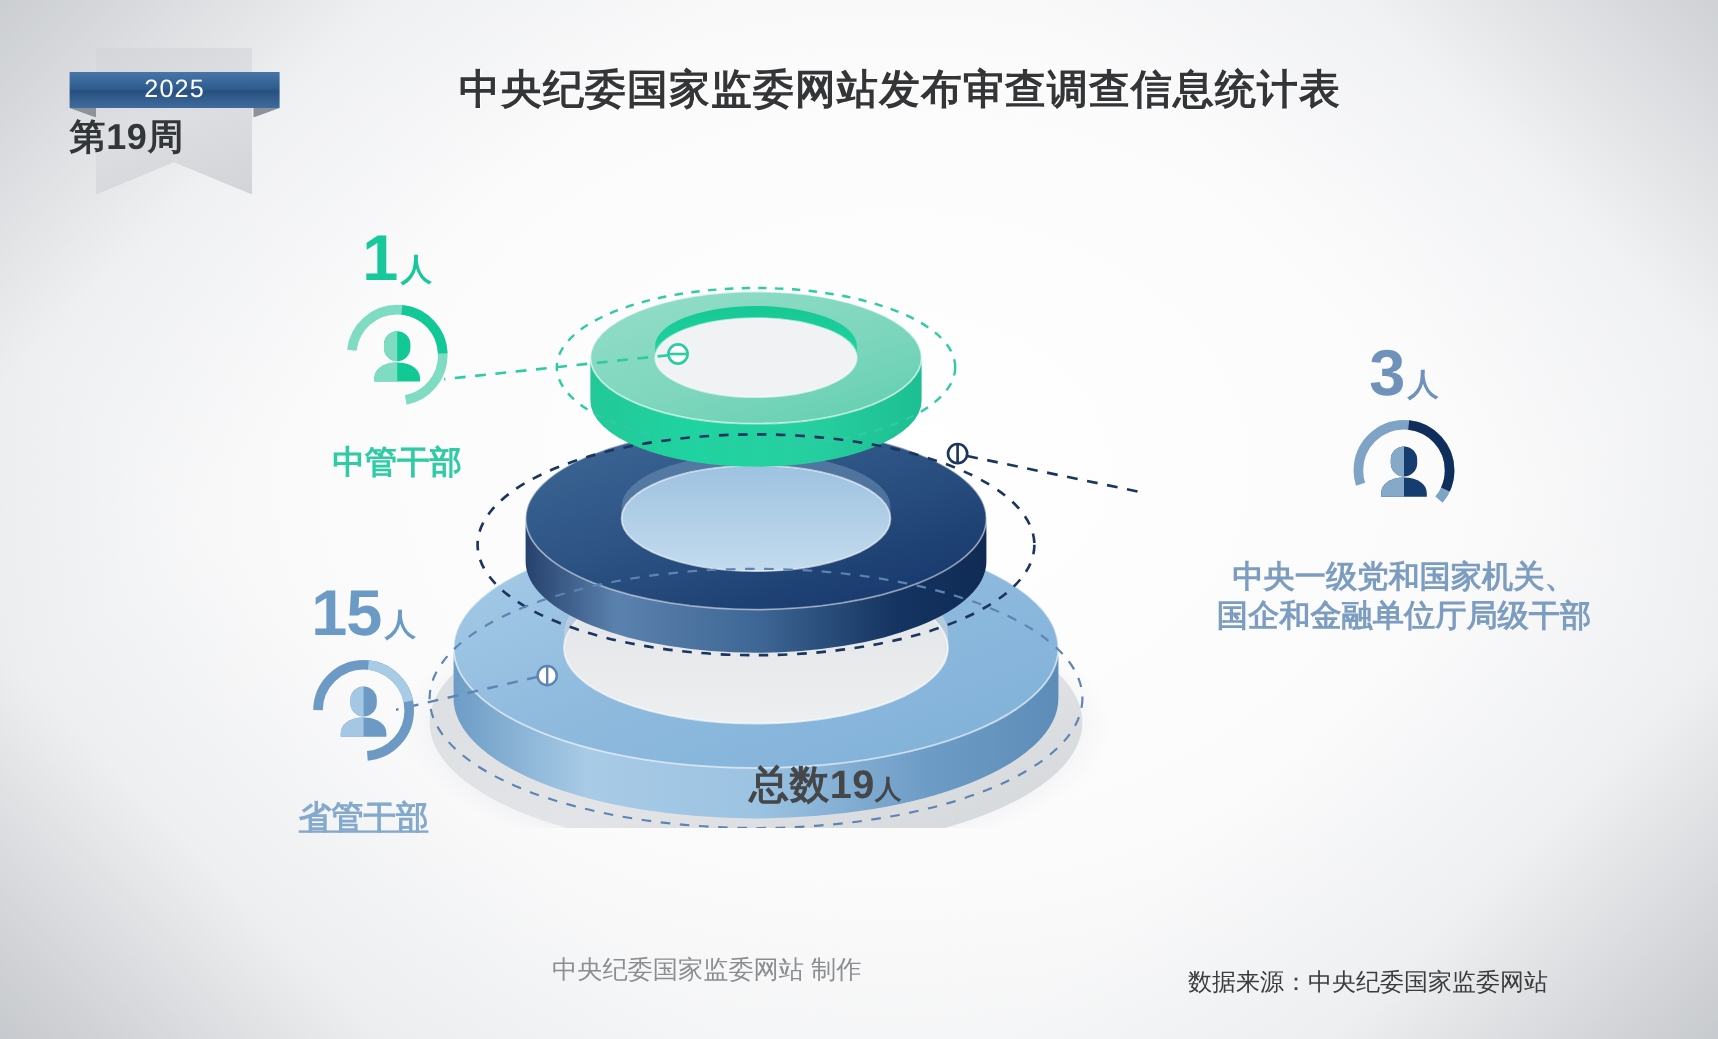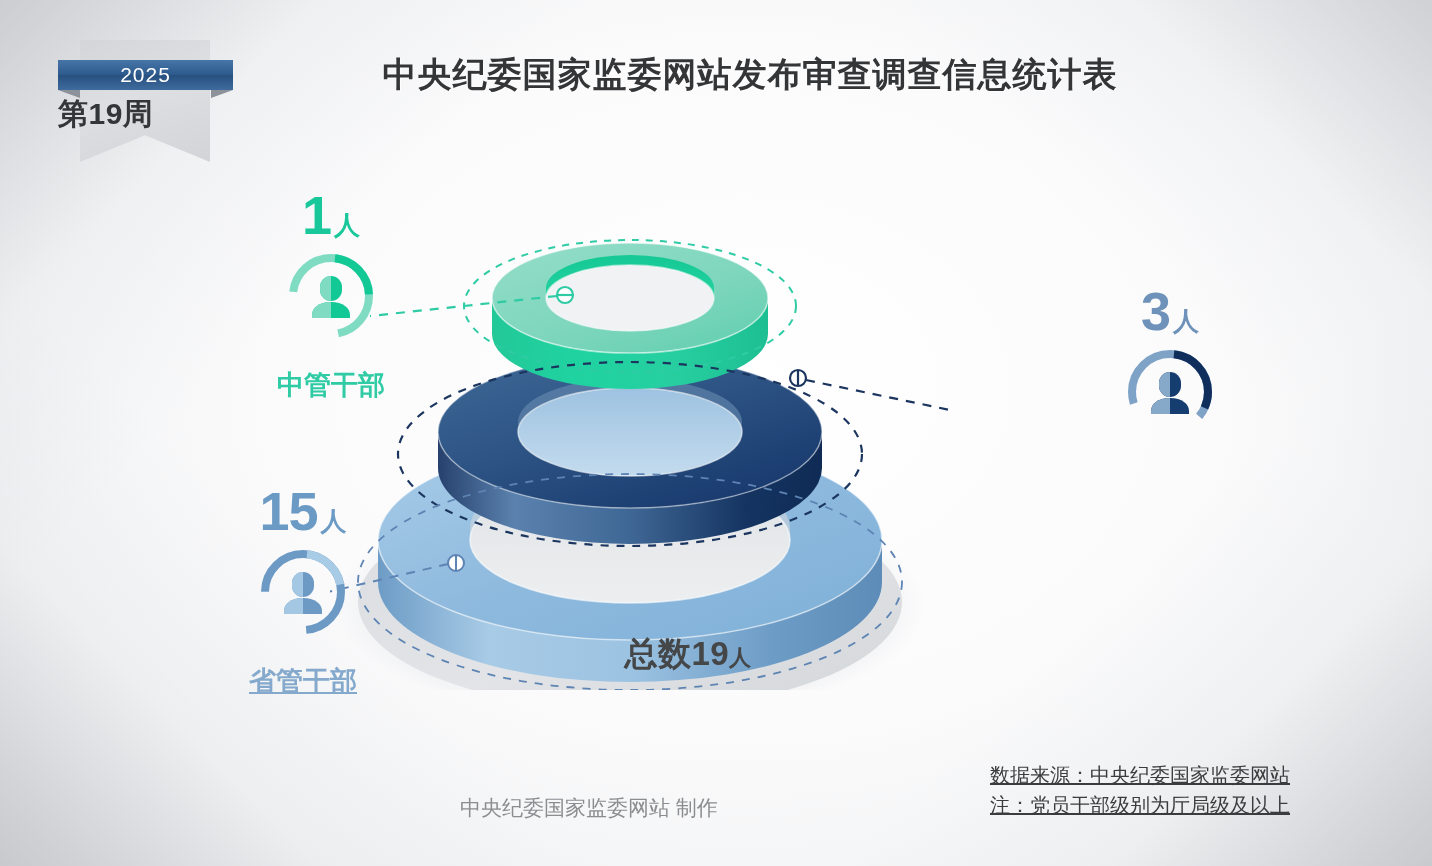--- a/index.html
+++ b/index.html
@@ -185,28 +185,27 @@
     left: 460px;
     top: 794px;
     width: 480px;
     text-align: left;
     color: #8b8d90;
     font-size: 21px;
   }
   .notes {
     position: absolute;
     right: 22px;
-    top: 760px;
+    top: 804px;
     width: 420px;
     text-align: left;
     color: #3a3c3e;
     font-family: "Liberation Serif", "DejaVu Serif", serif;
     font-size: 20px;
     line-height: 1.5;
-    text-decoration: underline;
   }
   .notes div { white-space: nowrap; }
 </style>
 </head>
 <body>
 
 <div id="stage">
 
   <div class="badge-wrap">
     <div class="badge-ribbon-shape"></div>
@@ -367,20 +366,24 @@
         <circle cx="48" cy="48" r="38" fill="none" stroke="#7ea3c6" stroke-width="8" stroke-dasharray="158 81" stroke-dashoffset="72" transform="rotate(-90 48 48)"></circle>
         <circle cx="48" cy="48" r="38" fill="none" stroke="#102e5c" stroke-width="8" stroke-dasharray="72 167" stroke-dashoffset="-4" transform="rotate(-90 48 48)"></circle>
         <path d="M48 28 a11 11 0 0 1 11 11 v3 a11 11 0 0 1 -22 0 v-3 a11 11 0 0 1 11 -11 z" fill="#163d70"></path>
         <path d="M48 54 c12 0 19 6 19 13 v3 H29 v-3 c0 -7 7 -13 19 -13 z" fill="#163d70"></path>
         <g>
           <path d="M48 28 a11 11 0 0 0 -11 11 v3 a11 11 0 0 0 11 11 z" fill="#86a8c9"></path>
           <path d="M48 54 c-12 0 -19 6 -19 13 v3 h19 z" fill="#86a8c9"></path>
         </g>
       </svg>
     </div>
+    <div class="cap">
+      <div>中央一级党和国家机关、</div>
+      <div>国企和金融单位厅局级干部</div>
+    </div>
   </div>
 
   <div class="stat" id="stat-province">
     <div class="num-row">
       <span class="num">15</span>
       <span class="unit">人</span>
     </div>
     <div class="icon-holder">
       <svg width="96" height="96" viewBox="0 0 96 96">
         <circle cx="48" cy="48" r="38" fill="none" stroke="#6d9ac5" stroke-width="8" stroke-dasharray="176 63" stroke-dashoffset="60" transform="rotate(-90 48 48)"></circle>
@@ -396,16 +399,15 @@
     <div class="cap">省管干部</div>
   </div>
 
   <div class="total">
     <span>总数</span><span class="tnum">19</span><span class="tunit">人</span>
   </div>
 
   <div class="credit">中央纪委国家监委网站 制作</div>
   <div class="notes">
     <div>数据来源：中央纪委国家监委网站</div>
-    <div>注：党员干部级别为厅局级及以上</div>
   </div>
 
 </div>
 
 </body></html>

